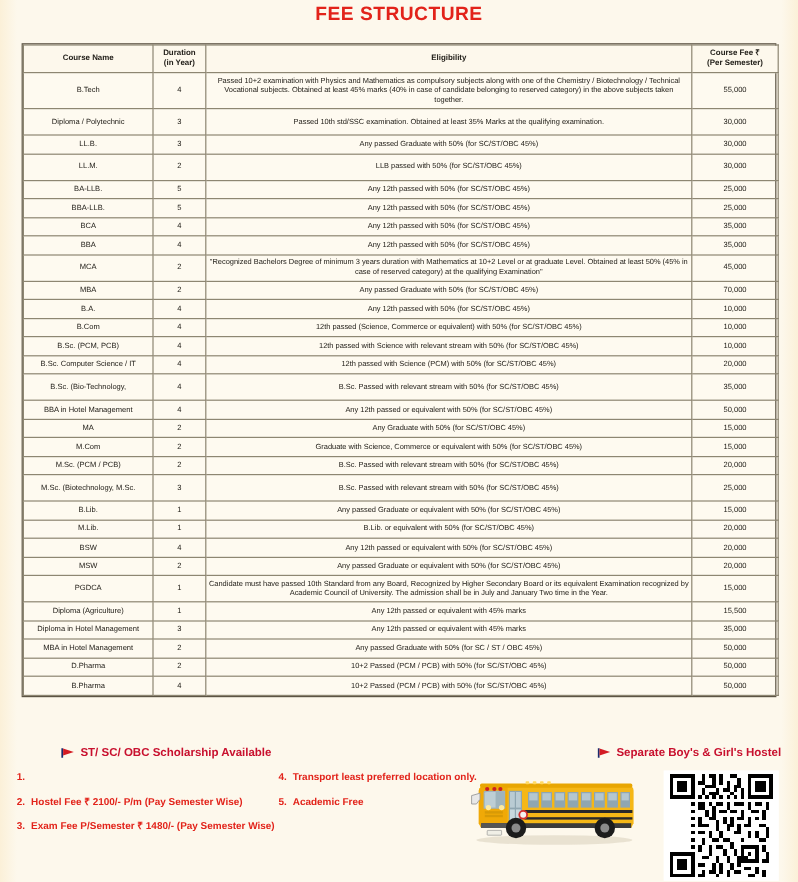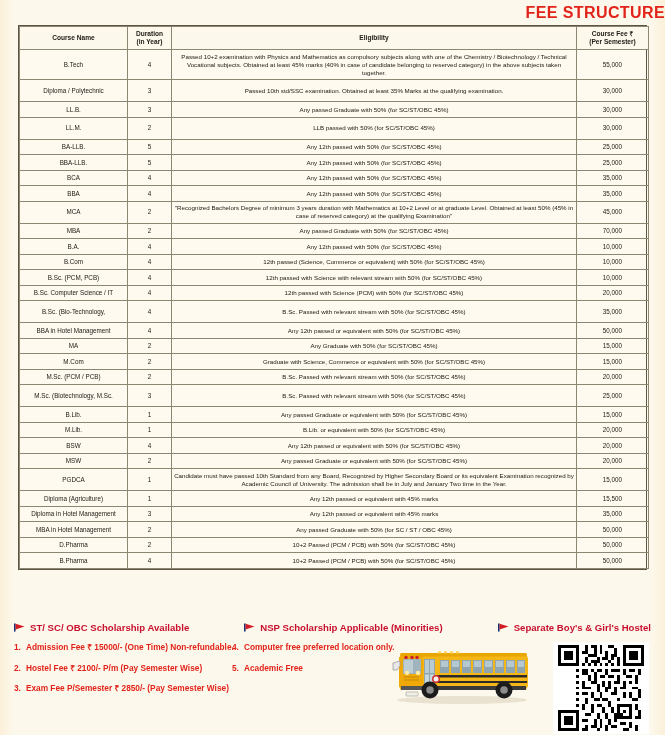--- a/index.html
+++ b/index.html
@@ -17,27 +17,27 @@
   }
   #page {
     position: absolute;
     left: 0; top: 0;
     width: 665px;
     height: 735px;
     background: linear-gradient(to right,
         #fbf0d8 0px, #fdf8ec 14px, #fdf8ec 651px, #fbf0d8 665px);
   }
   #title {
-    text-align: right;
+    text-align: center;
     color: #e2231a;
     font-size: 16px;
     font-weight: bold;
     letter-spacing: 0.4px;
     padding-top: 4px;
-    padding-bottom: 3px;
+    padding-bottom: 14px;
     font-family: "Liberation Sans", sans-serif;
   }
 
   
   #table-wrap {
     margin: 0 18px 0 18px;
     border: 1.6px solid #5c5444;
     background: #fefaf0;
   }
   table.fee {
@@ -82,20 +82,21 @@
     top: 618px;
     width: 665px;
     height: 117px;
   }
   #scholar-row {
     display: flex;
     align-items: center;
     padding: 4px 14px 0 14px;
     gap: 0px;
     justify-content: space-between;
+    margin-left: 37px;
   }
   .scholar-item {
     display: flex;
     align-items: center;
     gap: 5px;
     color: #c8102e;
     font-size: 9.6px;
     font-weight: bold;
     white-space: nowrap;
   }
@@ -378,52 +379,42 @@
           </span>
           <span>ST/ SC/ OBC Scholarship Available</span>
         </div>
         <div class="scholar-item">
           <span class="flag-icon">
             <svg viewBox="0 0 11 9" xmlns="http://www.w3.org/2000/svg">
               <path d="M0 0.5 L0 8.5 L1.6 8.5 L1.6 0.5 Z" fill="#1a2b6d"></path>
               <path d="M1.6 0.8 L10.5 3.6 L1.6 6.6 Z" fill="#d31b23"></path>
             </svg>
           </span>
-          <span>NSP Scholarship Applicable (Minorities)</span>
-        </div>
-        <div class="scholar-item">
-          <span class="flag-icon">
-            <svg viewBox="0 0 11 9" xmlns="http://www.w3.org/2000/svg">
-              <path d="M0 0.5 L0 8.5 L1.6 8.5 L1.6 0.5 Z" fill="#1a2b6d"></path>
-              <path d="M1.6 0.8 L10.5 3.6 L1.6 6.6 Z" fill="#d31b23"></path>
-            </svg>
-          </span>
           <span>Separate Boy's &amp; Girl's Hostel</span>
         </div>
       </div>
 
     <div id="notes">
       <div class="note-col" id="note-col-1">
           <div class="note">
             <span class="num">1.</span>
-            <span>Admission Fee ₹ 15000/- (One Time) Non-refundable.</span>
           </div>
           <div class="note">
             <span class="num">2.</span>
             <span>Hostel Fee ₹ 2100/- P/m (Pay Semester Wise)</span>
           </div>
           <div class="note">
             <span class="num">3.</span>
-            <span>Exam Fee P/Semester ₹ 2850/- (Pay Semester Wise)</span>
+            <span>Exam Fee P/Semester ₹ 1480/- (Pay Semester Wise)</span>
           </div>
         </div>
       <div class="note-col" id="note-col-2">
           <div class="note">
             <span class="num">4.</span>
-            <span>Computer free preferred location only.</span>
+            <span>Transport least preferred location only.</span>
           </div>
           <div class="note">
             <span class="num">5.</span>
             <span>Academic Free</span>
           </div>
         </div>
 
       <div id="bus">
         <svg viewBox="0 0 316 124" xmlns="http://www.w3.org/2000/svg">
           <ellipse cx="168" cy="112" rx="130" ry="8" fill="#d9cfbb" opacity="0.55"></ellipse>

